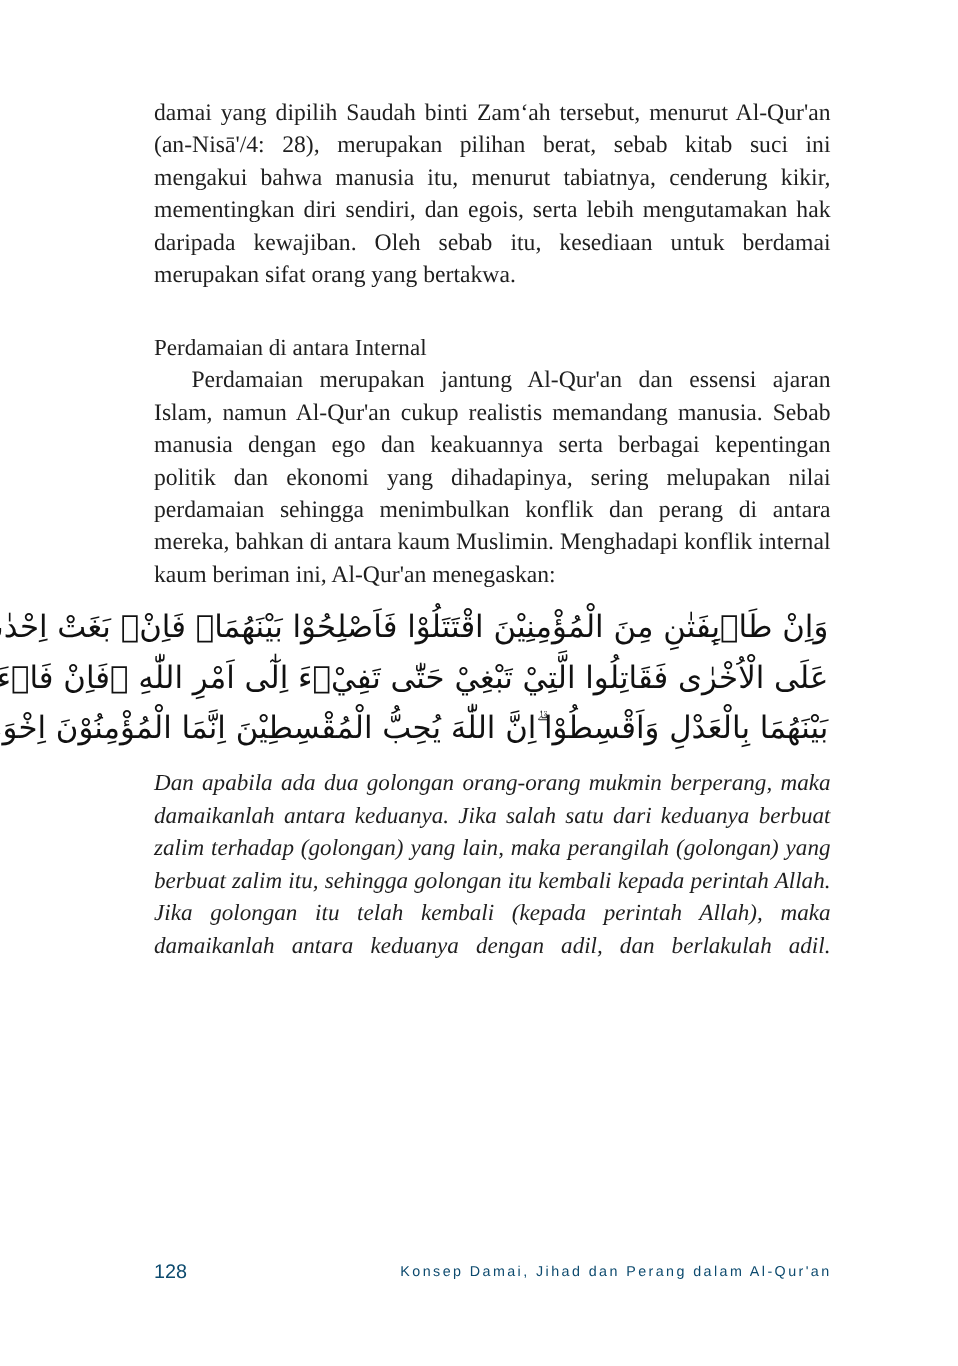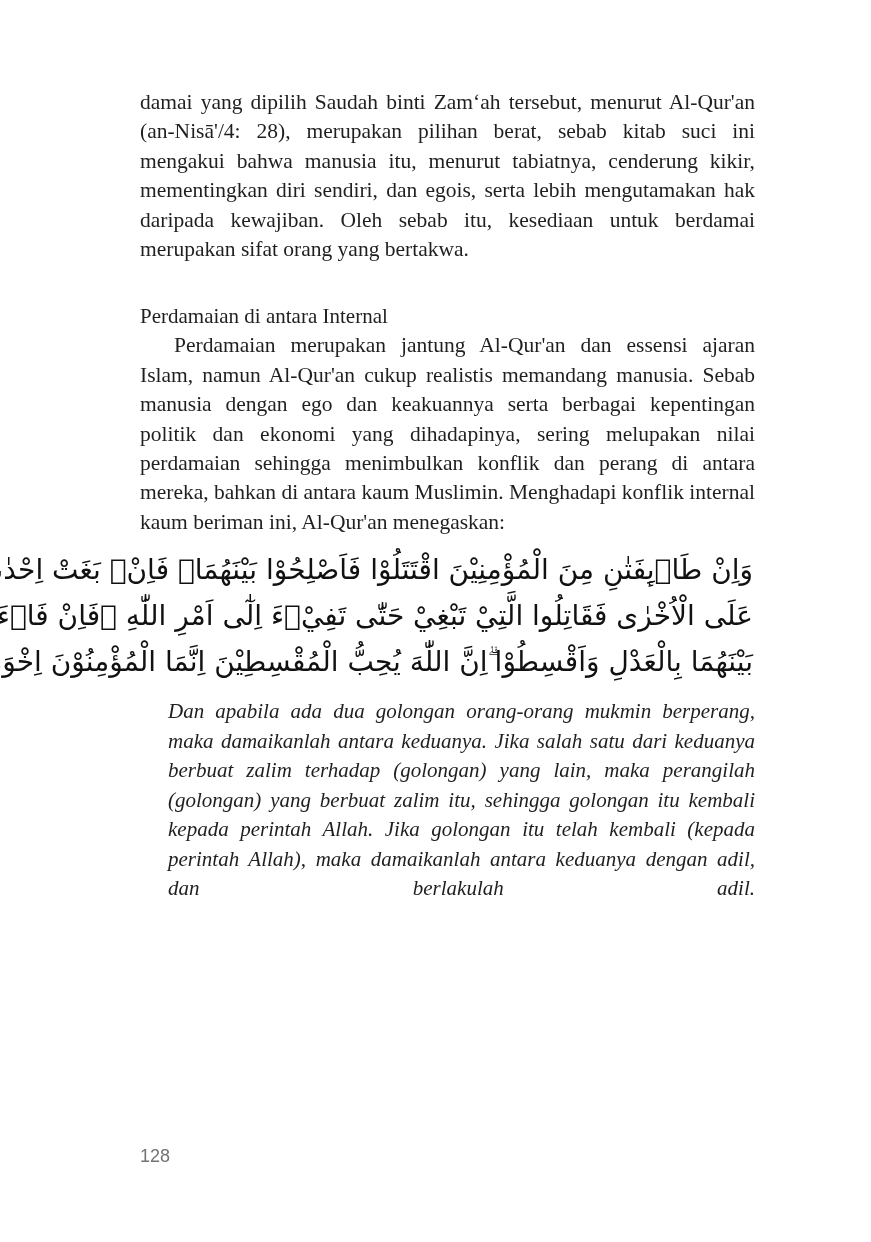--- a/index.html
+++ b/index.html
@@ -20,24 +20,24 @@
     font-family: "DejaVu Sans", sans-serif; font-size: 28px; line-height: 46px;
     color: #111; padding: 0 2px;
   }
   .arabic .line { display: block; text-align: justify; text-align-last: justify; white-space: nowrap; }
   .arabic .line.last { text-align-last: center; }
   .translation {
     margin-top: 12px;
     font-family: "Liberation Serif", "DejaVu Serif", serif; font-style: italic;
     font-size: 21px; line-height: 29.5px; text-align: justify; margin-bottom: 0;
   }
-  .translation-last { text-align-last: justify; margin-left: 28px; }
+  .translation-last { text-align-last: justify; }
   .footer {
     position: absolute; top: 1146px; left: 140px; width: 616px; height: 24px;
-    font-family: "Liberation Sans", "DejaVu Sans", sans-serif; color: #737373;
+    font-family: "Liberation Sans", "DejaVu Sans", sans-serif; color: #0c4a6e;
   }
   .page-number { position: absolute; left: 0; top: 0; font-size: 18px; }
   .running-title { position: absolute; right: 0; top: 2px; font-size: 13px; letter-spacing: 2.2px; }
 </style>
 </head>
 <body>
 
 <div class="page">
   <p class="para">damai yang dipilih Saudah binti Zam‘ah tersebut, menurut Al-Qur'an (an-Nisā'/4: 28), merupakan pilihan berat, sebab kitab suci ini mengakui bahwa manusia itu, menurut tabiatnya, cenderung kikir, mementingkan diri sendiri, dan egois, serta lebih mengutamakan hak daripada kewajiban. Oleh sebab itu, kesediaan untuk berdamai merupakan sifat orang yang bertakwa.</p>
 
@@ -51,13 +51,14 @@
     <span class="line">وَاِنْ طَاۤىِٕفَتٰنِ مِنَ الْمُؤْمِنِيْنَ اقْتَتَلُوْا فَاَصْلِحُوْا بَيْنَهُمَاۚ فَاِنْۢ بَغَتْ اِحْدٰىهُمَا</span>
     <span class="line">عَلَى الْاُخْرٰى فَقَاتِلُوا الَّتِيْ تَبْغِيْ حَتّٰى تَفِيْۤءَ اِلٰٓى اَمْرِ اللّٰهِ ۖفَاِنْ فَاۤءَتْ فَاَصْلِحُوْا</span>
     <span class="line">بَيْنَهُمَا بِالْعَدْلِ وَاَقْسِطُوْا ۗاِنَّ اللّٰهَ يُحِبُّ الْمُقْسِطِيْنَ اِنَّمَا الْمُؤْمِنُوْنَ اِخْوَةٌ</span>
   </div>
 
   <p class="translation translation-last">Dan apabila ada dua golongan orang-orang mukmin berperang, maka damaikanlah antara keduanya. Jika salah satu dari keduanya berbuat zalim terhadap (golongan) yang lain, maka perangilah (golongan) yang berbuat zalim itu, sehingga golongan itu kembali kepada perintah Allah. Jika golongan itu telah kembali (kepada perintah Allah), maka damaikanlah antara keduanya dengan adil, dan berlakulah adil.</p>
 </div>
 
 <div class="footer">
   <span class="page-number">128</span>
+  <span class="running-title">Konsep Damai, Jihad dan Perang dalam Al-Qur'an</span>
 </div>
 
 </body></html>

